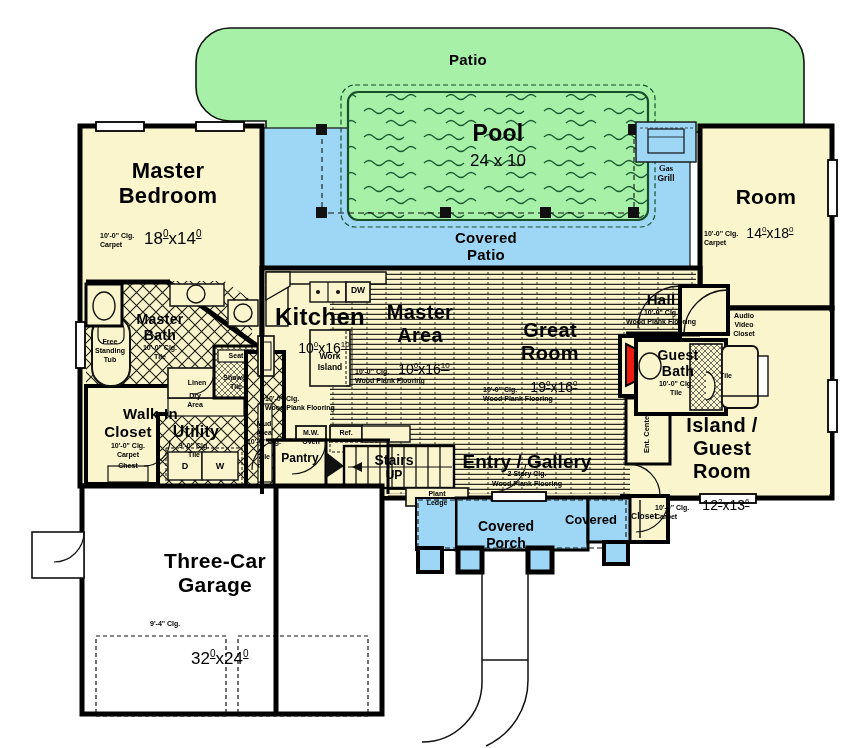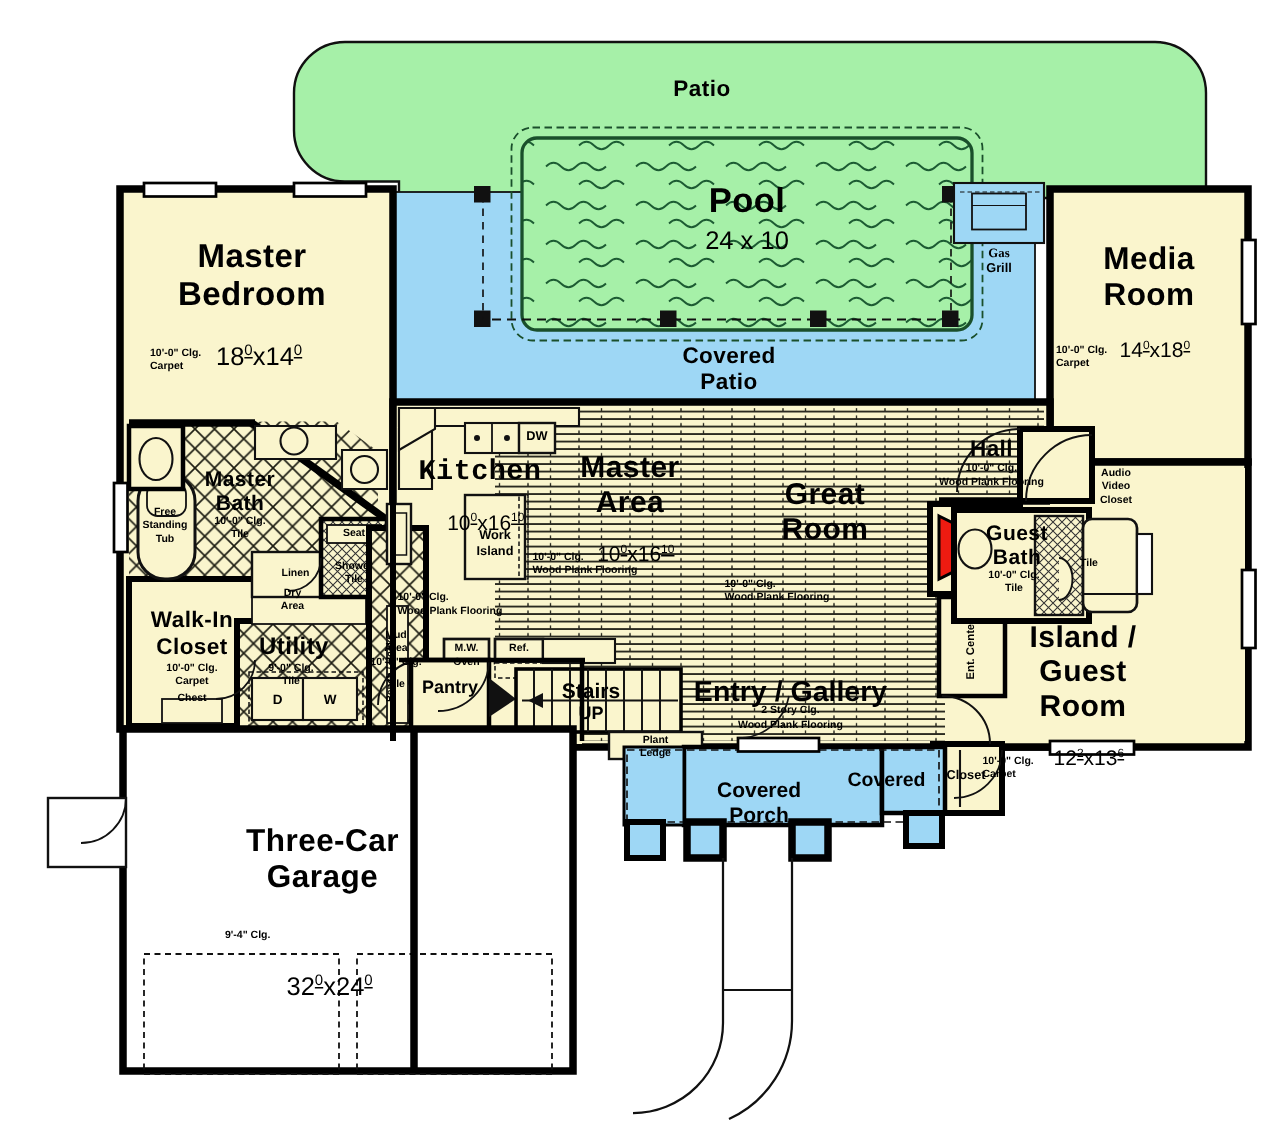--- a/index.html
+++ b/index.html
@@ -269,48 +269,50 @@
 <div class="lbl tiny" style="left:666px;top:174px;width:60px;margin-left:-30px;">Grill</div>
 
 <div class="lbl rmname" style="left:168px;top:160px;width:180px;margin-left:-90px;font-size:22px;">Master</div>
 <div class="lbl rmname" style="left:168px;top:185px;width:190px;margin-left:-95px;font-size:22px;">Bedroom</div>
 <div class="lbl dim" style="left:168px;top:212px;width:180px;margin-left:-90px;">
   <span>18</span><span class="sup">0</span>x<span>14</span><span class="sup">0</span>
 </div>
 <div class="lbl micro" style="left:140px;top:232px;width:80px;margin-left:-40px;text-align:left;">10'-0" Clg.</div>
 <div class="lbl micro" style="left:140px;top:241px;width:80px;margin-left:-40px;text-align:left;">Carpet</div>
 
-<div class="lbl rmname" style="left:766px;top:162px;width:140px;margin-left:-70px;font-size:21px;">Media</div>
 <div class="lbl rmname" style="left:766px;top:186px;width:140px;margin-left:-70px;font-size:21px;">Room</div>
 <div class="lbl dimmid" style="left:766px;top:212px;width:140px;margin-left:-70px;">
   <span>14</span><span class="supS">0</span>x<span>18</span><span class="supS">0</span>
 </div>
 <div class="lbl micro" style="left:744px;top:230px;width:80px;margin-left:-40px;text-align:left;">10'-0" Clg.</div>
 <div class="lbl micro" style="left:744px;top:239px;width:80px;margin-left:-40px;text-align:left;">Carpet</div>
 
-<div class="lbl rmname" style="left:320px;top:305px;width:120px;margin-left:-60px;font-size:19px;font-family:Liberation Mono, monospace;">Kitchen</div>
+<div class="lbl rmname" style="left:320px;top:305px;width:120px;margin-left:-60px;font-size:24px;">Kitchen</div>
 <div class="lbl dimmid" style="left:320px;top:327px;width:120px;margin-left:-60px;">
   <span>10</span><span class="supS">0</span>x<span>16</span><span class="supS">10</span>
 </div>
 <div class="lbl micro" style="left:310px;top:395px;width:90px;margin-left:-45px;text-align:left;">10'-0" Clg.</div>
 <div class="lbl micro" style="left:310px;top:404px;width:90px;margin-left:-45px;text-align:left;white-space:normal;line-height:1.1;">Wood Plank Flooring</div>
 <div class="lbl tiny" style="left:330px;top:352px;width:50px;margin-left:-25px;">Work</div>
 <div class="lbl tiny" style="left:330px;top:363px;width:50px;margin-left:-25px;">Island</div>
 <div class="lbl tiny" style="left:358px;top:286px;width:24px;margin-left:-12px;">DW</div>
 
 <div class="lbl rmname" style="left:420px;top:302px;width:130px;margin-left:-65px;font-size:20px;">Master</div>
 <div class="lbl rmname" style="left:420px;top:325px;width:130px;margin-left:-65px;font-size:20px;">Area</div>
 <div class="lbl dimmid" style="left:420px;top:348px;width:130px;margin-left:-65px;">
   <span>10</span><span class="supS">0</span>x<span>16</span><span class="supS">10</span>
 </div>
 <div class="lbl micro" style="left:400px;top:368px;width:90px;margin-left:-45px;text-align:left;">10'-0" Clg.</div>
 <div class="lbl micro" style="left:400px;top:377px;width:90px;margin-left:-45px;text-align:left;white-space:normal;line-height:1.15;">Wood Plank Flooring</div>
 
 <div class="lbl rmname" style="left:550px;top:320px;width:140px;margin-left:-70px;font-size:20px;">Great</div>
 <div class="lbl rmname" style="left:550px;top:343px;width:140px;margin-left:-70px;font-size:20px;">Room</div>
+<div class="lbl dimmid" style="left:550px;top:366px;width:140px;margin-left:-70px;">
+  <span>19</span><span class="supS">0</span>x<span>16</span><span class="supS">0</span>
+</div>
 <div class="lbl micro" style="left:528px;top:386px;width:90px;margin-left:-45px;text-align:left;">10'-0" Clg.</div>
 <div class="lbl micro" style="left:528px;top:395px;width:90px;margin-left:-45px;text-align:left;white-space:normal;line-height:1.15;">Wood Plank Flooring</div>
 
 <div class="lbl rmname" style="left:722px;top:415px;width:150px;margin-left:-75px;font-size:20px;">Island /</div>
 <div class="lbl rmname" style="left:722px;top:438px;width:150px;margin-left:-75px;font-size:20px;">Guest</div>
 <div class="lbl rmname" style="left:722px;top:461px;width:150px;margin-left:-75px;font-size:20px;">Room</div>
 <div class="lbl dimmid" style="left:722px;top:484px;width:150px;margin-left:-75px;">
   <span>12</span><span class="supS">2</span>x<span>13</span><span class="supS">6</span>
 </div>
 <div class="lbl micro" style="left:700px;top:504px;width:90px;margin-left:-45px;text-align:left;">10'-0" Clg.</div>
@@ -326,21 +328,21 @@
 
 <div class="lbl rmname" style="left:160px;top:312px;width:110px;margin-left:-55px;font-size:14px;">Master</div>
 <div class="lbl rmname" style="left:160px;top:328px;width:110px;margin-left:-55px;font-size:14px;">Bath</div>
 <div class="lbl micro" style="left:160px;top:344px;width:80px;margin-left:-40px;">10'-0" Clg.</div>
 <div class="lbl micro" style="left:160px;top:353px;width:80px;margin-left:-40px;">Tile</div>
 
 <div class="lbl micro" style="left:110px;top:338px;width:44px;margin-left:-22px;">Free</div>
 <div class="lbl micro" style="left:110px;top:347px;width:48px;margin-left:-24px;">Standing</div>
 <div class="lbl micro" style="left:110px;top:356px;width:44px;margin-left:-22px;">Tub</div>
 
-<div class="lbl rmname" style="left:128px;top:406px;width:100px;margin-left:-50px;font-size:15px;">Walk-In</div>
+<div class="lbl rmname" style="left:128px;top:406px;width:100px;margin-left:-50px;font-size:15px;text-align:right;">Walk-In</div>
 <div class="lbl rmname" style="left:128px;top:424px;width:100px;margin-left:-50px;font-size:15px;">Closet</div>
 <div class="lbl micro" style="left:128px;top:442px;width:80px;margin-left:-40px;">10'-0" Clg.</div>
 <div class="lbl micro" style="left:128px;top:451px;width:80px;margin-left:-40px;">Carpet</div>
 <div class="lbl micro" style="left:128px;top:462px;width:60px;margin-left:-30px;">Chest</div>
 
 <div class="lbl micro" style="left:197px;top:379px;width:40px;margin-left:-20px;">Linen</div>
 
 <div class="lbl micro" style="left:195px;top:392px;width:36px;margin-left:-18px;">Dry</div>
 <div class="lbl micro" style="left:195px;top:401px;width:36px;margin-left:-18px;">Area</div>
 <div class="lbl micro" style="left:236px;top:352px;width:36px;margin-left:-18px;">Seat</div>

